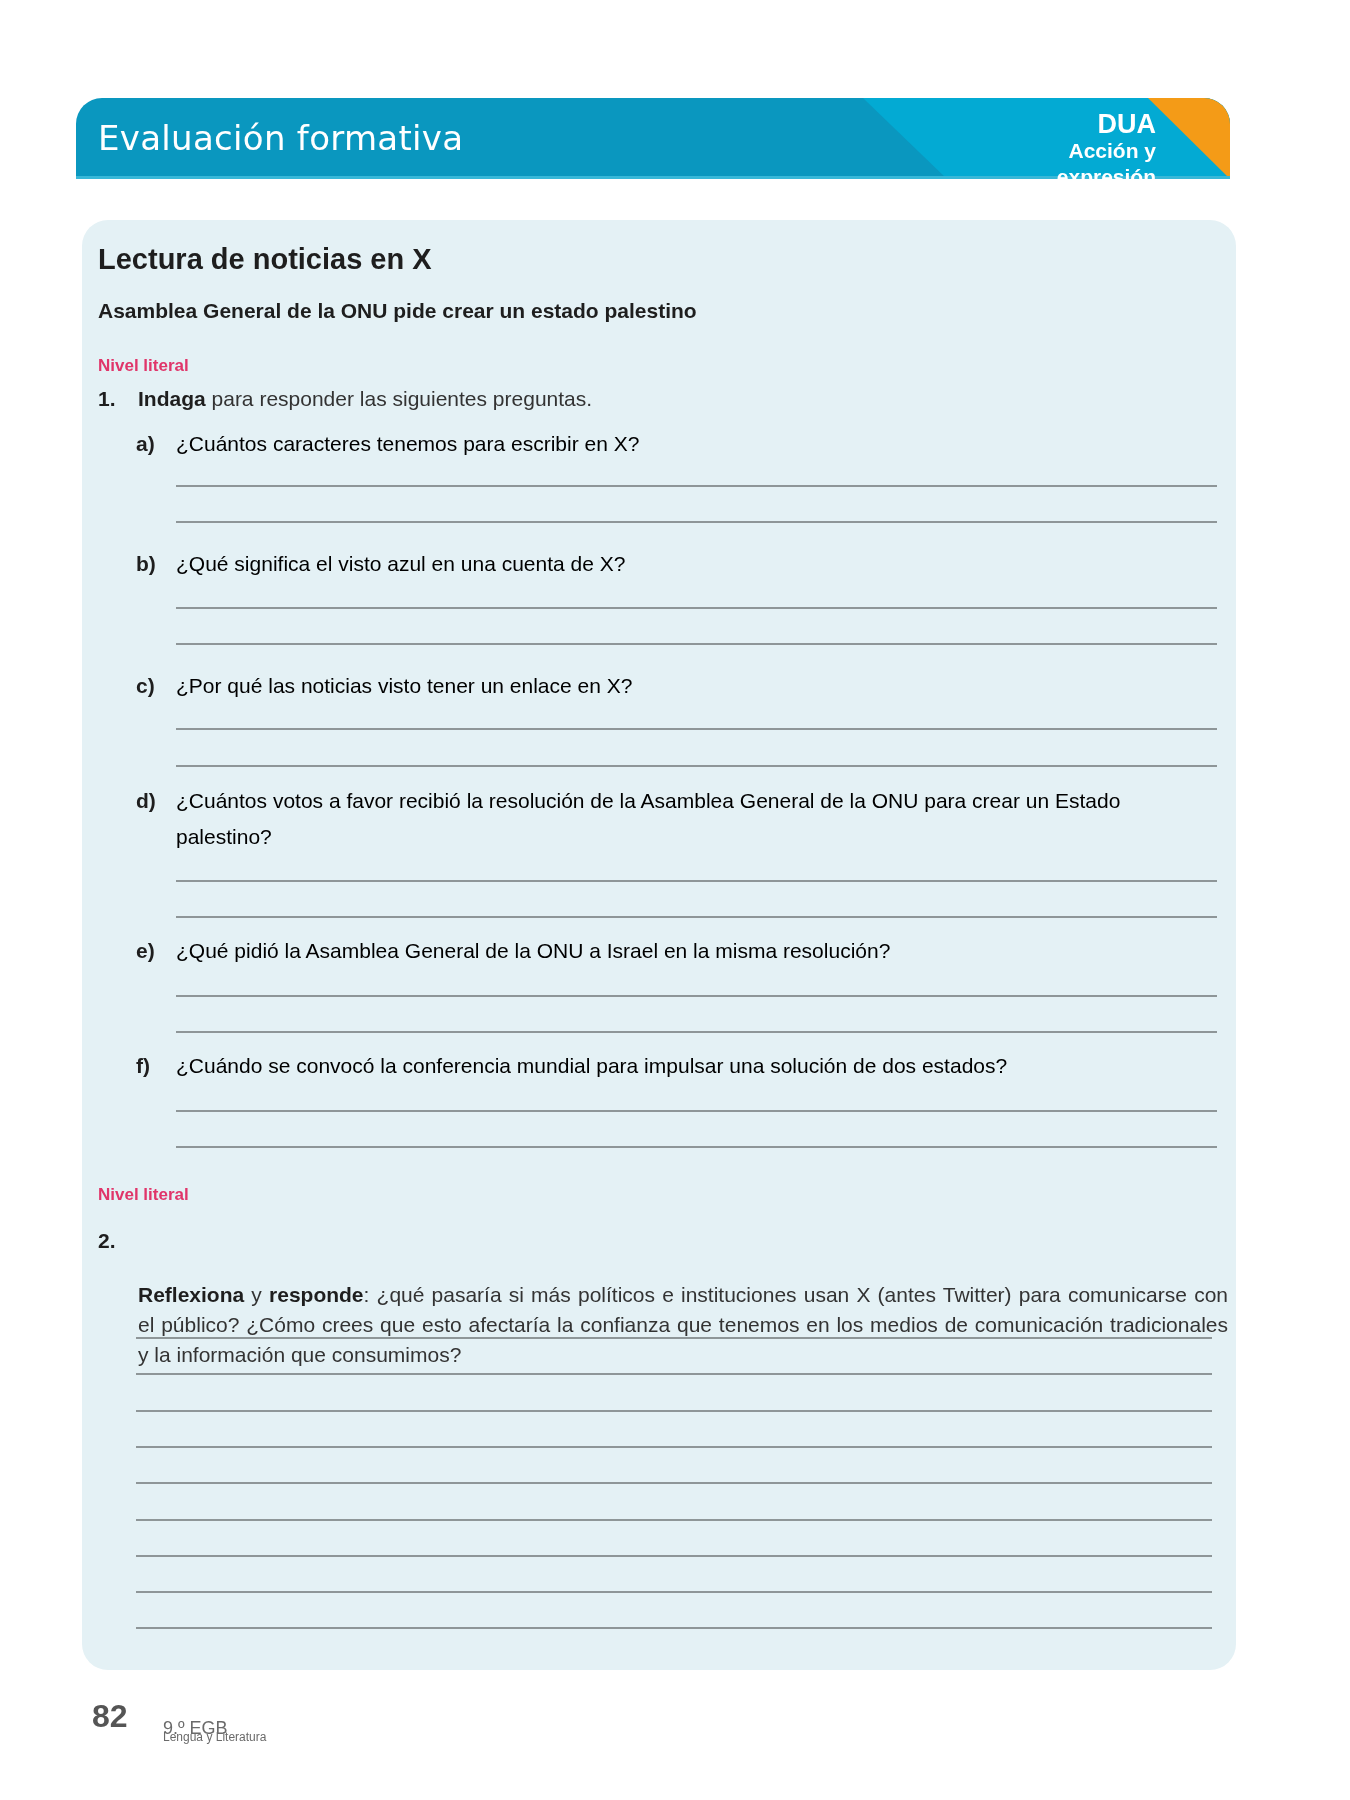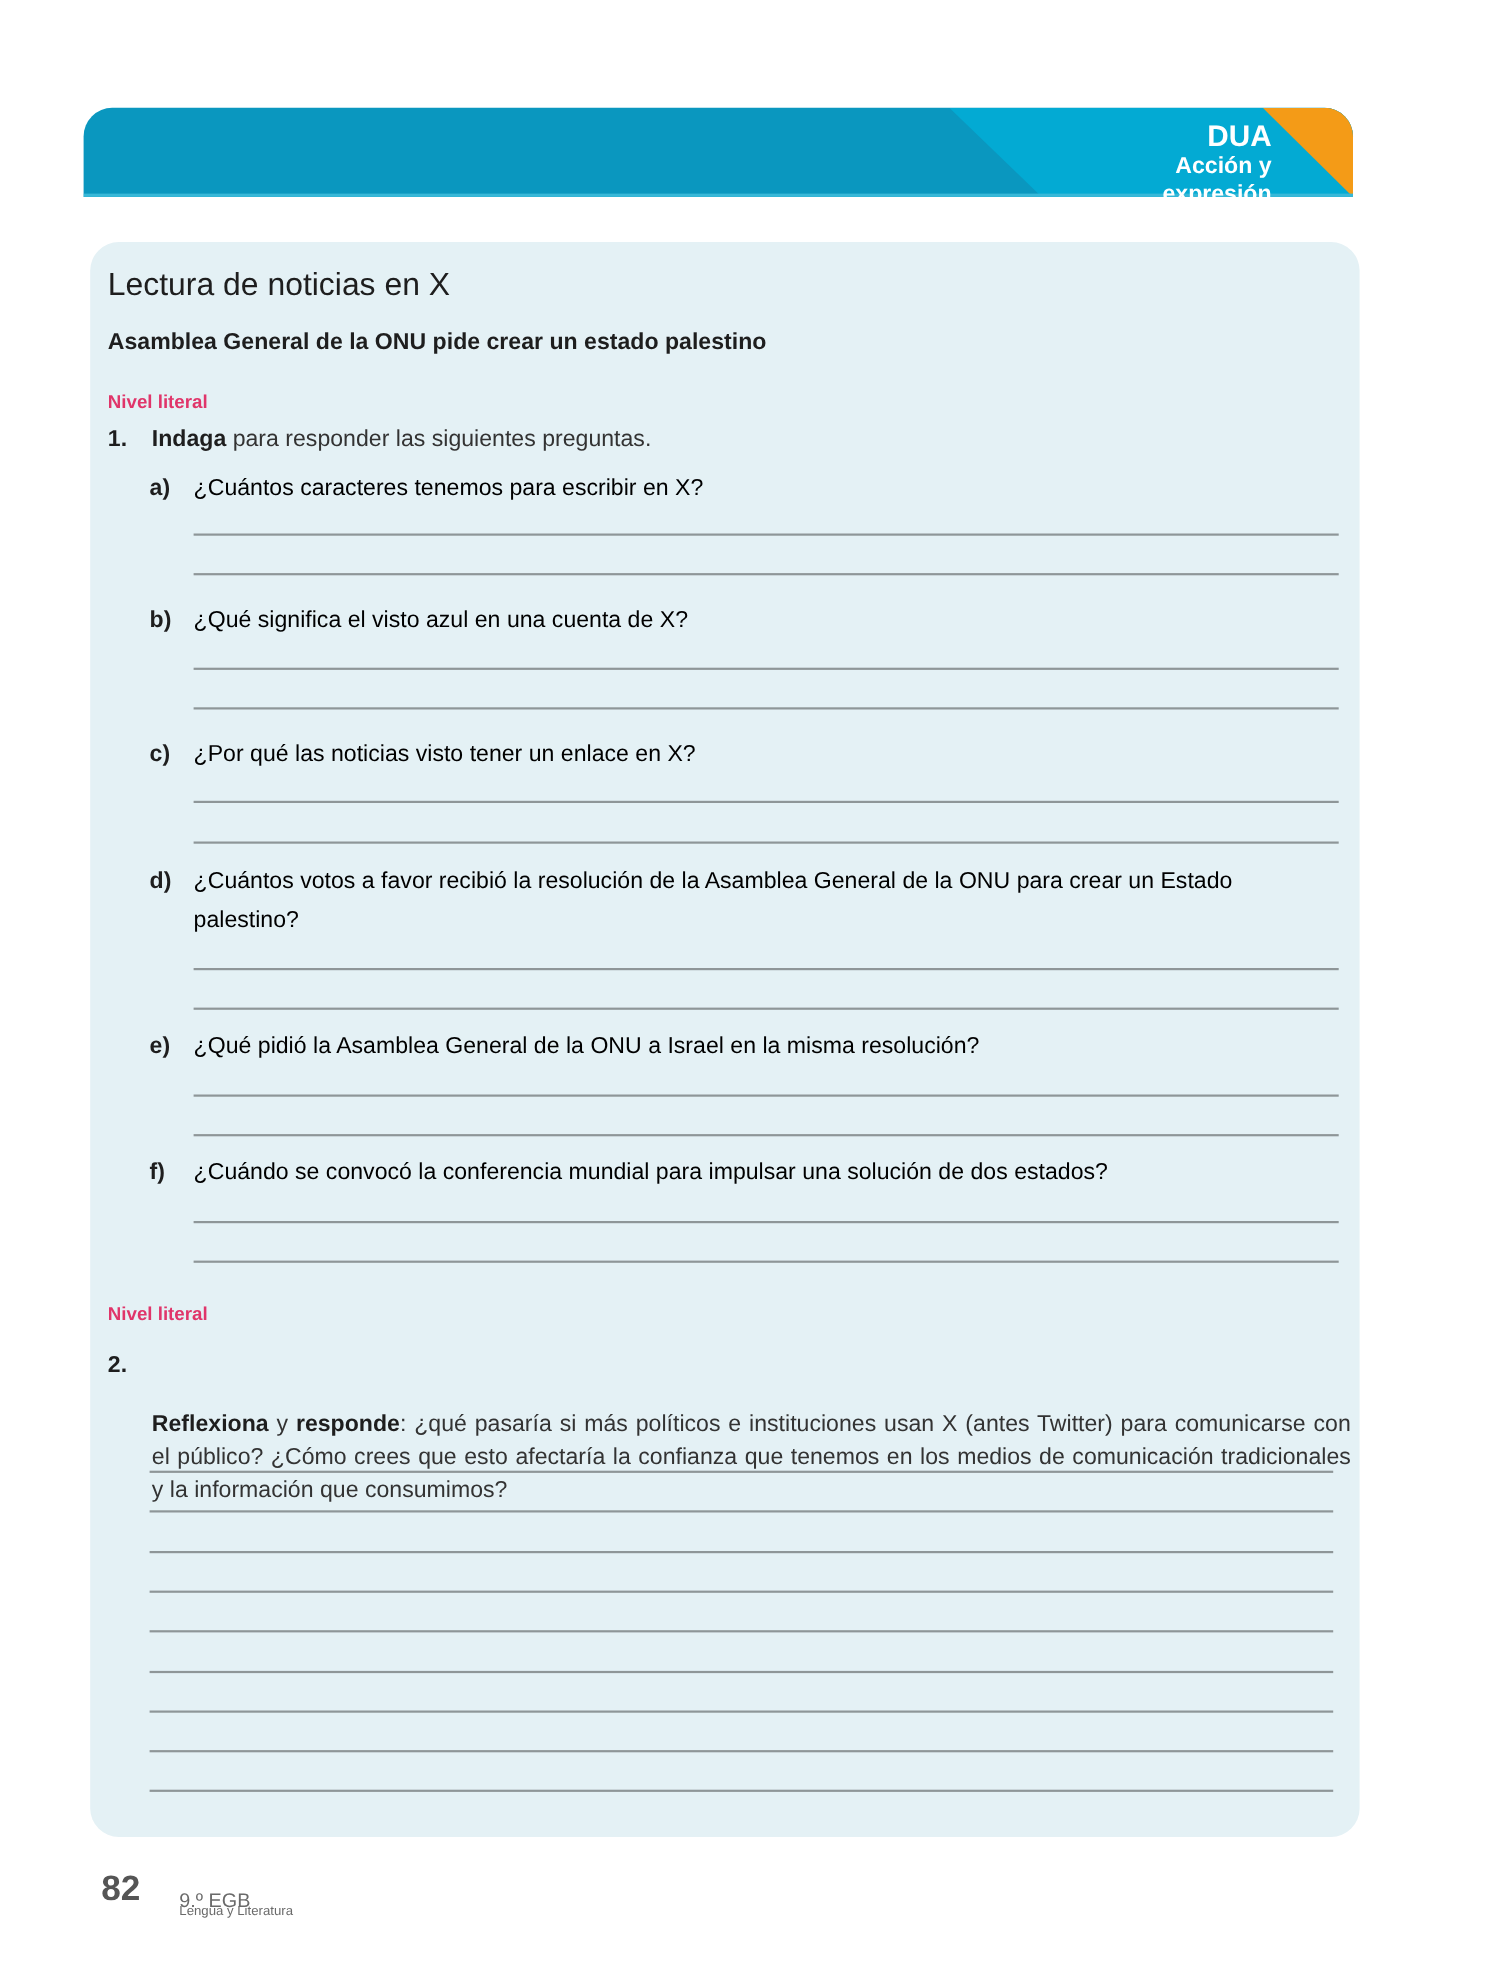--- a/index.html
+++ b/index.html
@@ -35,21 +35,21 @@
     position: absolute; left: 900px; top: 12px; width: 180px; text-align: right; color: #fff;
   }
   .dua-title { font-size: 27px; font-weight: bold; line-height: 28px; }
   .dua-sub { font-size: 21px; font-weight: bold; line-height: 26px; }
 
   .panel {
     position: absolute; left: 82px; top: 220px; width: 1154px; height: 1450px;
     background: #e4f1f5; border-radius: 26px;
   }
   .abs { position: absolute; white-space: nowrap; }
-  .h1 { left: 98px; top: 243px; font-size: 29px; font-weight: normal; color: #1e1e1e; }
+  .h1 { left: 98px; top: 243px; font-size: 29px; font-weight: bold; color: #1e1e1e; }
   .h2 { left: 98px; top: 299px; font-size: 21px; font-weight: bold; color: #1e1e1e; }
   .level { font-size: 17px; font-weight: bold; color: #e0356a; }
   .qnum { font-size: 21px; font-weight: bold; color: #1e1e1e; }
   .qtext { font-size: 21px; color: #333333; }
   .qtext b { color: #1e1e1e; }
   .sub-label { font-size: 21px; font-weight: bold; color: #1e1e1e; }
   .sub-q { font-size: 21px; color: #000000; }
   .line { position: absolute; height: 2px; background: #8e9698; }
   .q1line { left: 176px; width: 1041px; }
   .q2line { left: 136px; width: 1076px; }
@@ -62,20 +62,21 @@
   .footer-subject { left: 163px; top: 1728px; font-size: 12px; color: #6a6a6a; line-height: 19px; }
   .footer-grade { left: 163px; top: 1719px; font-size: 18px; color: #6a6a6a; line-height: 19px; }
 </style>
 </head>
 <body>
 
 <div class="header">
   <div class="header-light"></div>
   <div class="header-orange"></div>
   <div class="header-bottom"></div>
+  <div class="header-title">Evaluación formativa</div>
   <div class="dua">
     <div class="dua-title">DUA</div>
     <div class="dua-sub">Acción y expresión</div>
   </div>
 </div>
 
 <div class="panel"></div>
 
 <div class="abs h1">Lectura de noticias en X</div>
 <div class="abs h2">Asamblea General de la ONU pide crear un estado palestino</div>

